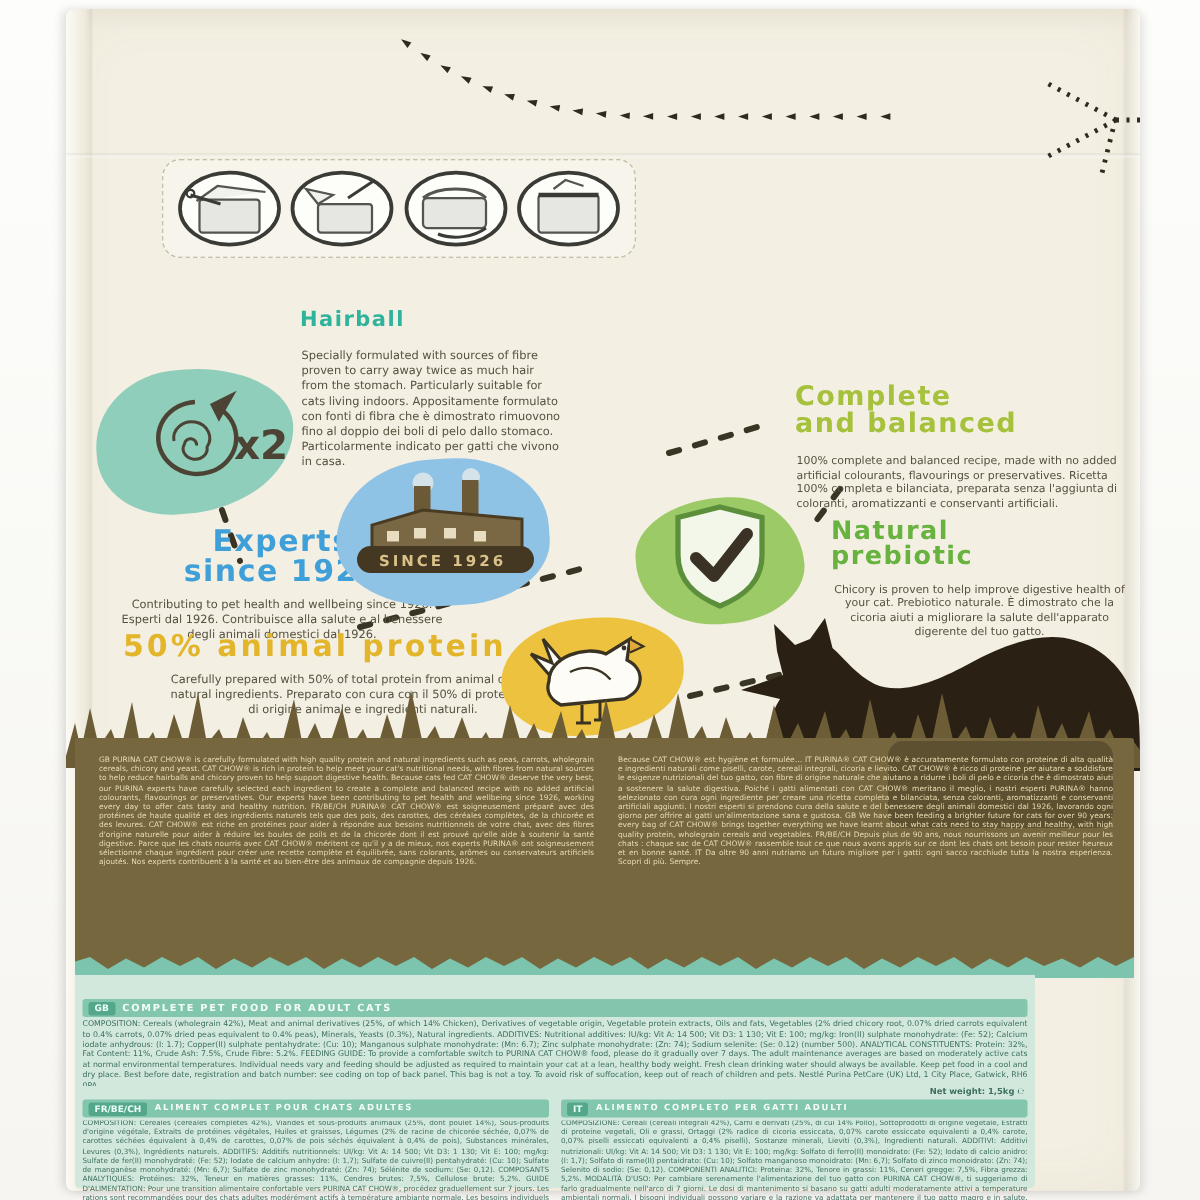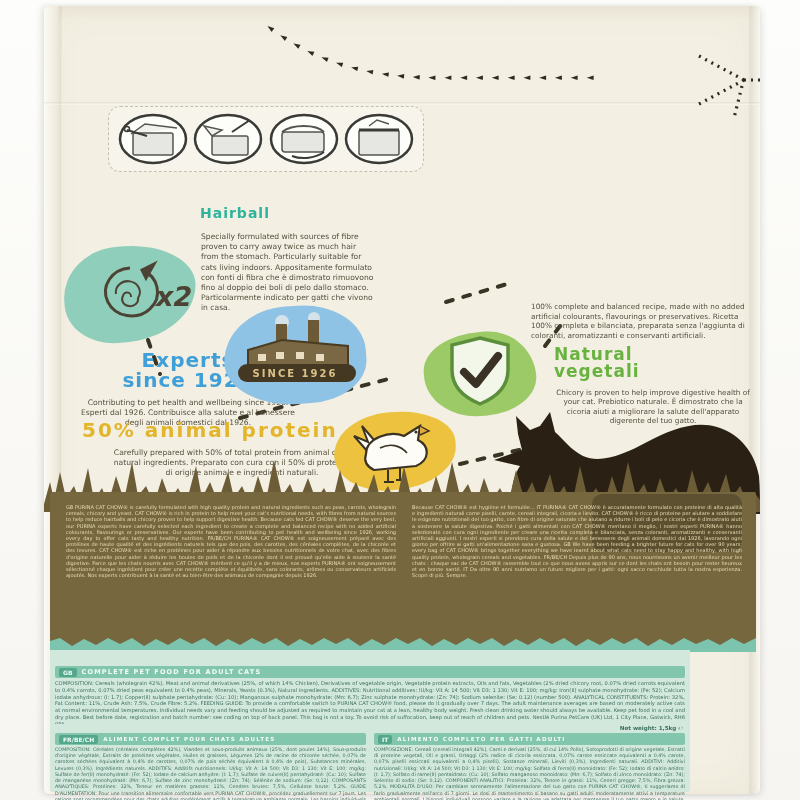--- a/index.html
+++ b/index.html
@@ -125,21 +125,21 @@
         <ellipse cx="36" cy="27" rx="33" ry="24" fill="#fdfdfa" stroke="#3a3a36" stroke-width="2.5"></ellipse>
         <rect x="16" y="18" width="40" height="25" rx="2" fill="#e6e6e2" stroke="#55544e" stroke-width="1.5"></rect>
         <path d="M16 18 L56 18" stroke="#3a3a36" stroke-width="3"></path>
         <path d="M26 14 L34 8 L46 12" fill="none" stroke="#55544e" stroke-width="1.5"></path>
       </svg>
     </div>
 
     <div class="abs sec-title hairball-title">Hairball</div>
     <div class="abs sec-body hairball-body">Specially formulated with sources of fibre proven to carry away twice as much hair from the stomach. Particularly suitable for cats living indoors. Appositamente formulato con fonti di fibra che è dimostrato rimuovono fino al doppio dei boli di pelo dallo stomaco. Particolarmente indicato per gatti che vivono in casa.</div>
 
-    <div class="abs splash splash-x2" style="left:20px;top:240px;width:132px;height:96px;font-style:italic;">
+    <div class="abs splash splash-x2" style="left:20px;top:240px;width:132px;height:96px;">
       <svg width="132" height="96" viewBox="0 0 132 96">
         <g fill="none" stroke="#4c4334" stroke-width="3">
           <path d="M 66 22 A 26 24 0 1 0 78 24"></path>
           <path d="M 78 24 L 90 18 L 82 32 Z" fill="#4c4334"></path>
           <path d="M 52 48 a 12 11 0 1 1 22 4 a 8 7 0 1 1 -15 -2 a 4 4 0 1 1 8 1" stroke-width="2"></path>
         </g>
         <text x="92" y="60" font-size="27" font-weight="bold" fill="#4c4334">x2</text>
       </svg>
     </div>
 
@@ -167,31 +167,33 @@
         <rect x="34" y="48" width="8" height="7" fill="#e8ddc0"></rect>
           <rect x="52" y="46" width="8" height="7" fill="#e8ddc0"></rect>
         <rect x="72" y="46" width="8" height="7" fill="#e8ddc0"></rect>
           <rect x="92" y="48" width="8" height="7" fill="#e8ddc0"></rect>
         <rect x="14" y="58" width="118" height="18" rx="9" fill="#453823"></rect>
         <text x="71" y="71" font-size="10" font-weight="bold" fill="#d8c289" text-anchor="middle" letter-spacing="2">SINCE 1926</text>
       </svg>
     </div>
 
 
+    <div class="abs sec-title complete-title">Complete
+and balanced</div>
     <div class="abs sec-body complete-body">100% complete and balanced recipe, made with no added artificial colourants, flavourings or preservatives. Ricetta 100% completa e bilanciata, preparata senza l'aggiunta di coloranti, aromatizzanti e conservanti artificiali.</div>
 
     <div class="abs splash splash-shield" style="left:380px;top:326px;width:112px;height:84px;">
       <svg width="112" height="84" viewBox="0 0 112 84" style="margin-left:18px;">
         <path d="M38 6 L66 13 L66 38 C66 55 55 65 38 72 C21 65 10 55 10 38 L10 13 Z" fill="#f3f7ea" stroke="#5c8f3c" stroke-width="3.5"></path>
         <path d="M22 40 L34 52 L56 24" fill="none" stroke="#3a3325" stroke-width="8" stroke-linecap="round" stroke-linejoin="round"></path>
       </svg>
     </div>
 
     <div class="abs sec-title prebiotic-title">Natural
-vegetali</div>
+prebiotic</div>
     <div class="abs sec-body prebiotic-body">Chicory is proven to help improve digestive health of your cat. Prebiotico naturale. È dimostrato che la cicoria aiuti a migliorare la salute dell'apparato digerente del tuo gatto.</div>
 
     <div class="abs sec-title protein-title">50% animal protein</div>
     <div class="abs sec-body protein-body">Carefully prepared with 50% of total protein from animal origin and natural ingredients. Preparato con cura con il 50% di proteine totali di origine animale e ingredienti naturali.</div>
 
     <div class="abs splash splash-hen" style="left:290px;top:406px;width:122px;height:78px;">
       <svg width="122" height="78" viewBox="0 0 122 78">
         <path d="M34 40 L20 24 L34 30 L28 14 L40 28 Z" fill="#fdfcf7" stroke="#3a3222" stroke-width="2"></path>
         <path d="M32 42 C32 26 56 18 70 24 L86 14 L84 28 C96 34 96 48 82 54 L40 58 C32 54 30 48 32 42 Z" fill="#fdfcf7" stroke="#3a3222" stroke-width="2.2"></path>
         <path d="M46 36 C56 31 66 33 73 41" fill="none" stroke="#3a3222" stroke-width="1.6"></path>

